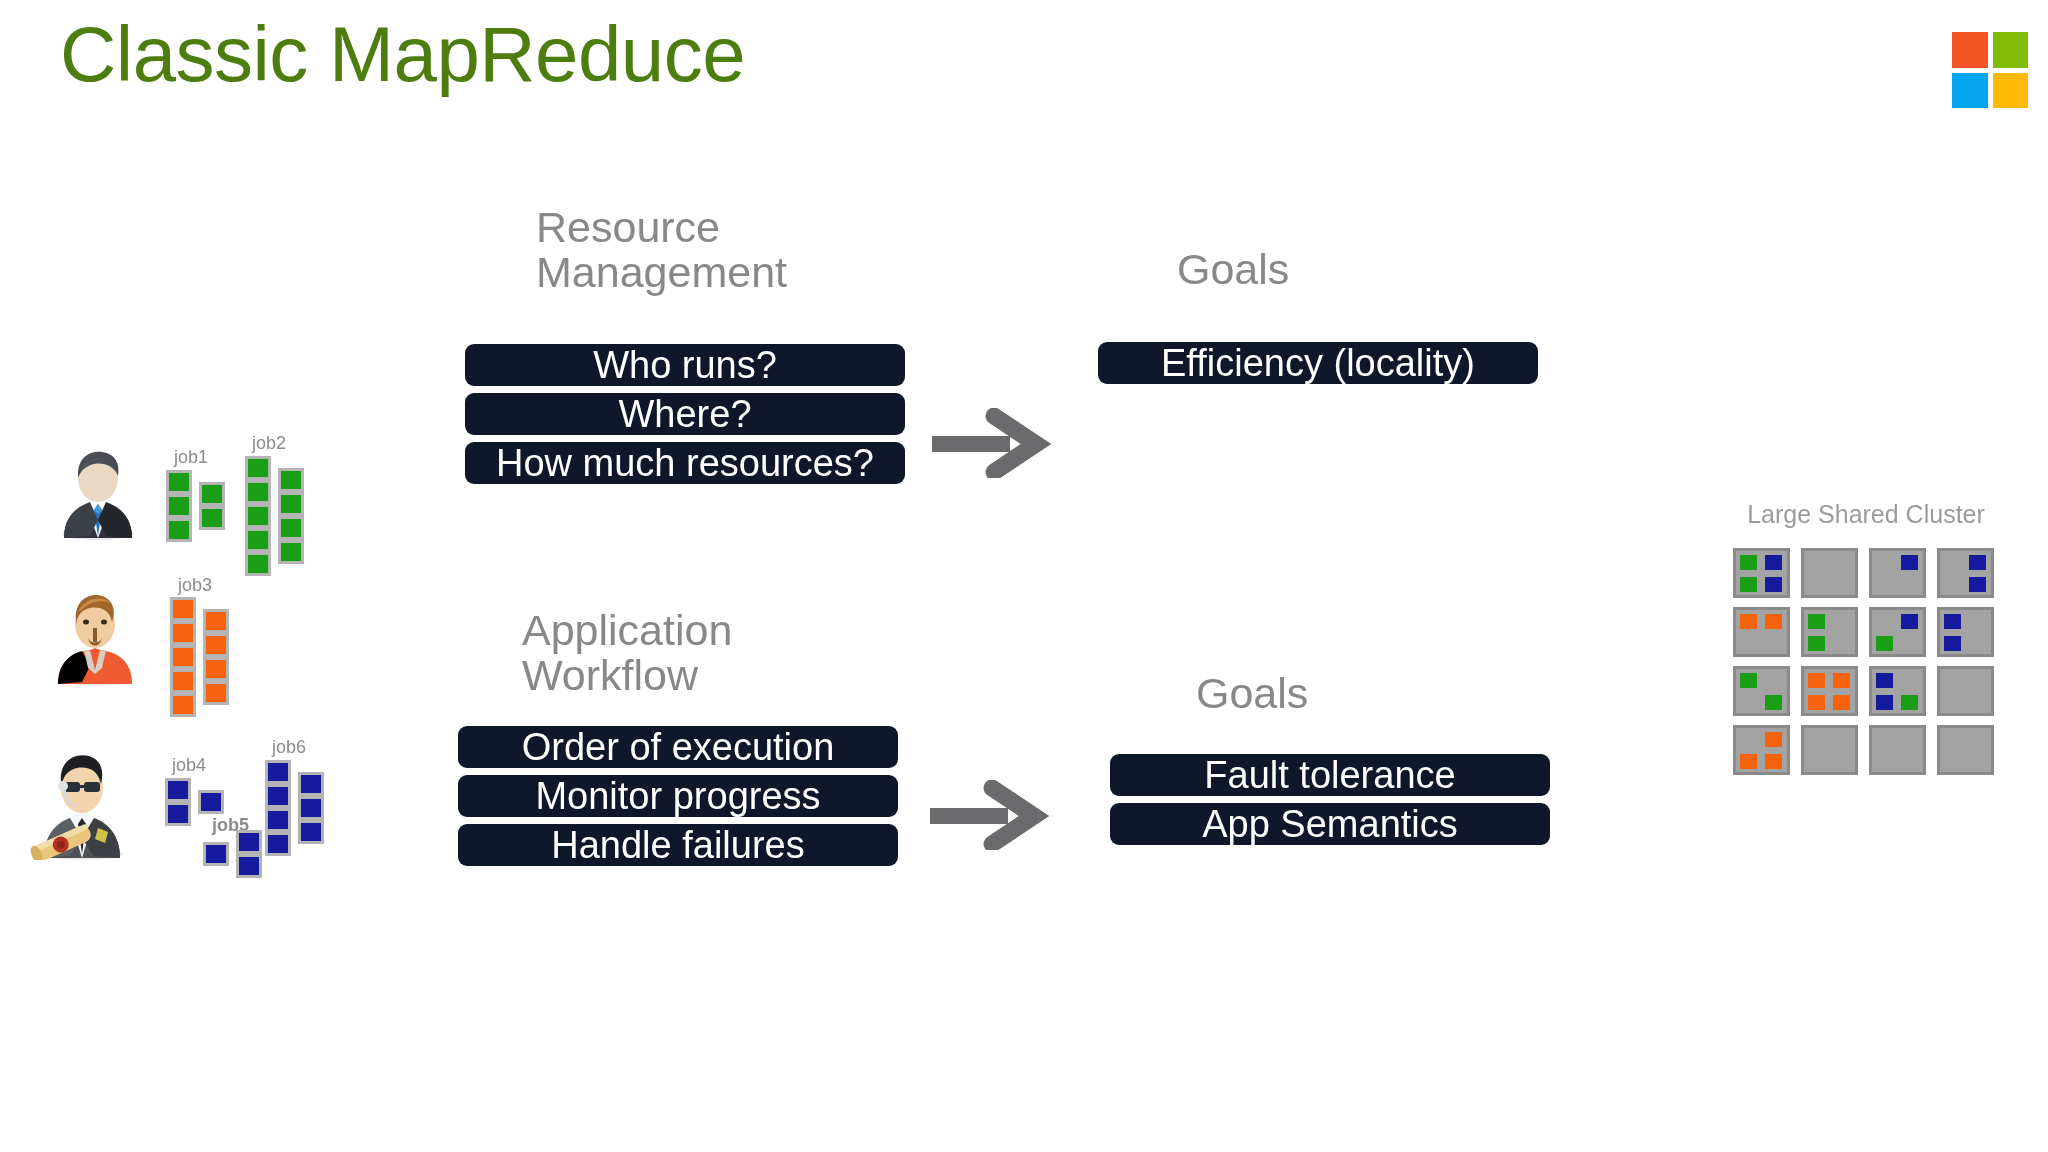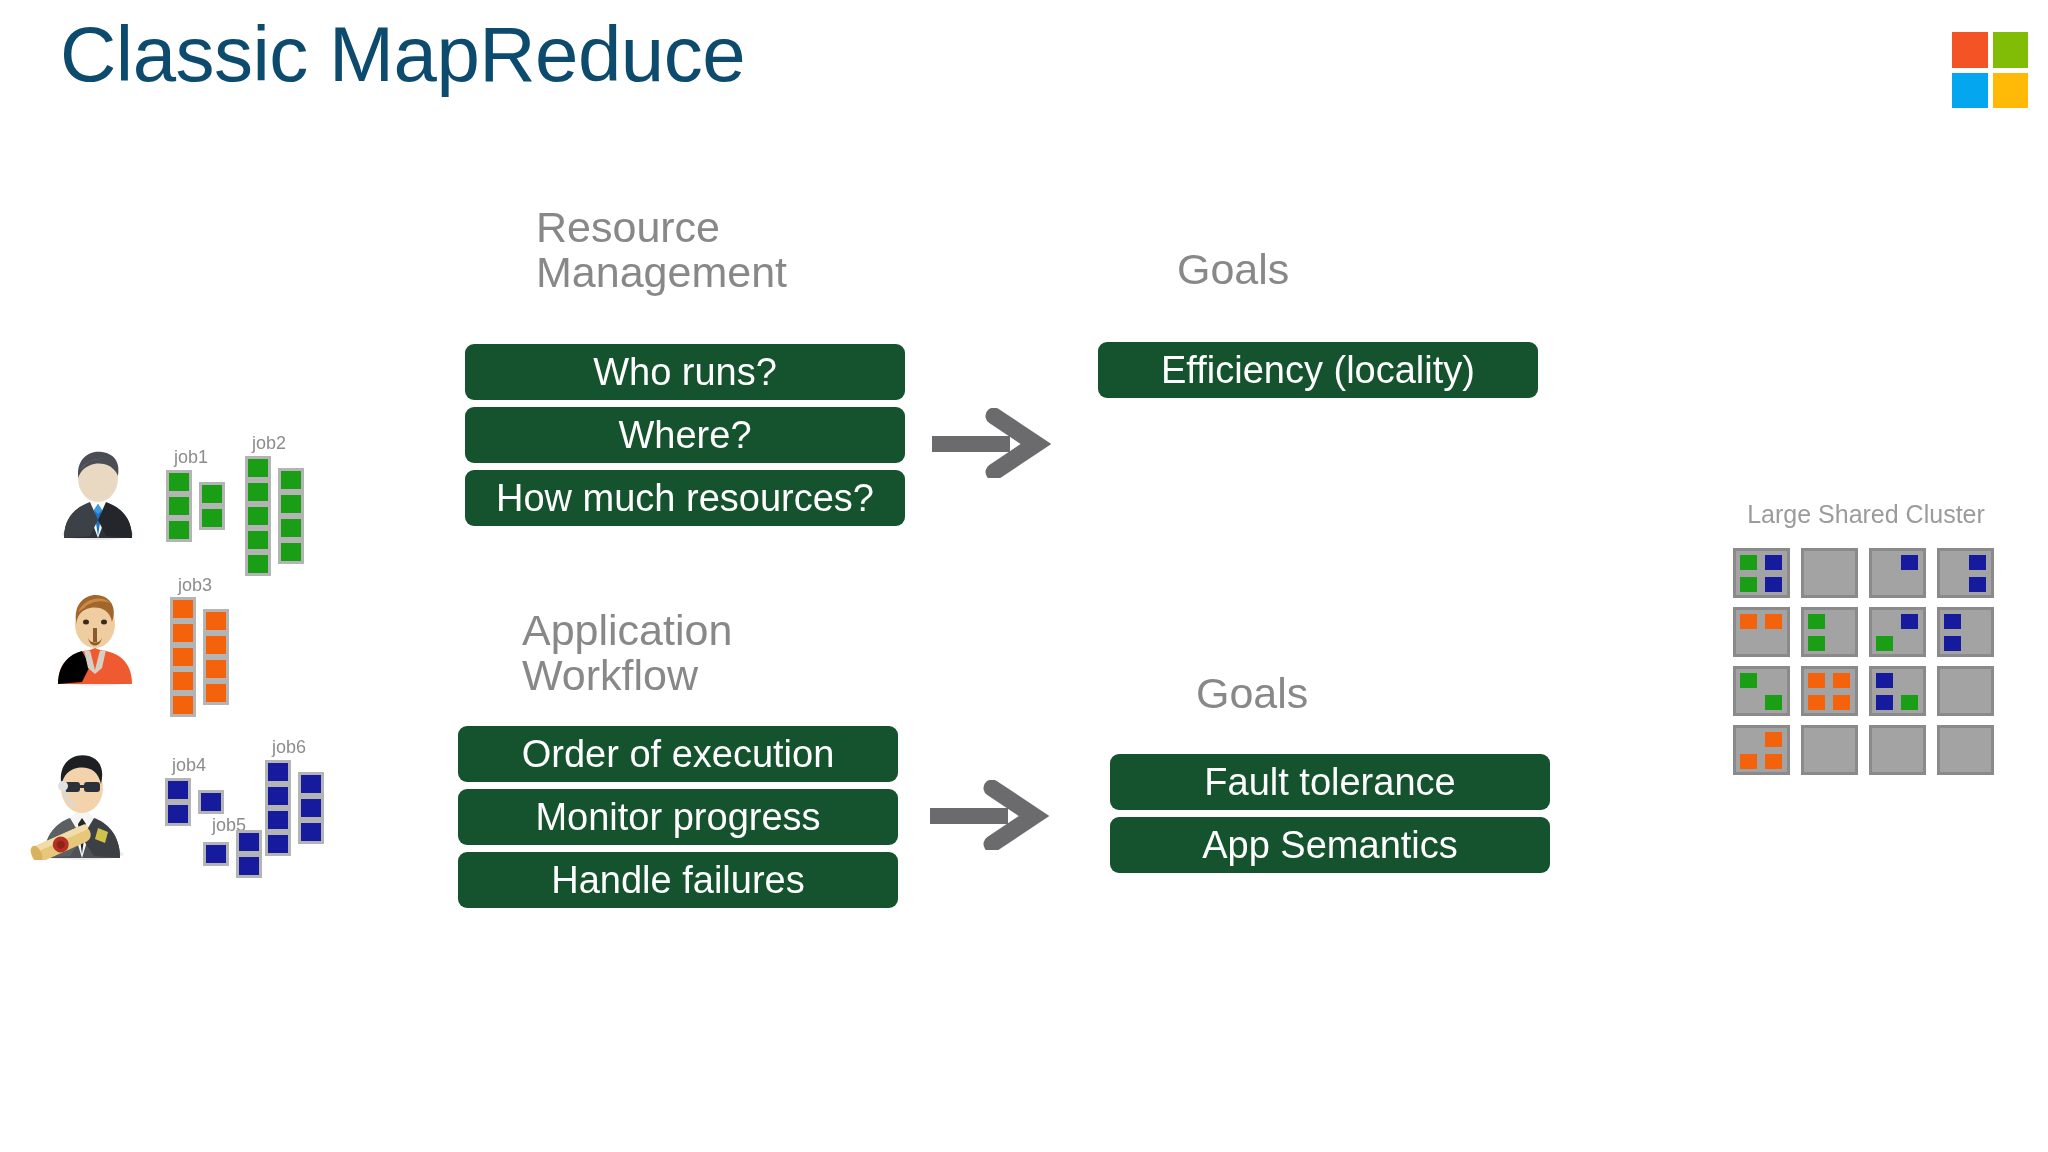--- a/index.html
+++ b/index.html
@@ -19,21 +19,21 @@
     overflow: hidden;
   }
 
   
   #slide-title {
     position: absolute;
     left: 60px;
     top: 14px;
     font-size: 78px;
     line-height: 1.05;
-    color: #0c4a6e;
+    color: #4d7c0f;
     letter-spacing: -0.5px;
     white-space: nowrap;
   }
 
   
   #ms-logo {
     position: absolute;
     left: 1952px;
     top: 32px;
     width: 76px;
@@ -54,30 +54,30 @@
     white-space: pre-line;
   }
   #heading-resource-management { left: 536px; top: 205px; }
   #heading-application-workflow { left: 522px; top: 608px; }
   #heading-goals-1 { left: 1177px; top: 247px; }
   #heading-goals-2 { left: 1196px; top: 671px; }
 
   
   .pill-group { position: absolute; }
   .pill {
-    background: #14532d;
+    background: #0f172a;
     border-radius: 9px;
     color: #ffffff;
     font-size: 38px;
     display: flex;
     align-items: center;
     justify-content: center;
     box-sizing: border-box;
     margin-bottom: 7px;
-    height: 56px;
+    height: 42px;
     padding: 0 8px;
     white-space: nowrap;
   }
   .pill:last-child { margin-bottom: 0; }
 
   #pills-resource { left: 465px; top: 344px; width: 440px; }
   #pills-workflow { left: 458px; top: 726px; width: 440px; }
   #pills-goals-1  { left: 1098px; top: 342px; width: 440px; }
   #pills-goals-2  { left: 1110px; top: 754px; width: 440px; }
 
@@ -286,21 +286,21 @@
   </div>
 
   <div class="job-group">
     <div class="job-label" style="left:172px; top:755px;">job4</div>
     <div class="task-block t-blue" style="left:165px; top:778px;"></div>
     <div class="task-block t-blue" style="left:165px; top:802px;"></div>
     <div class="task-block t-blue" style="left:198px; top:790px;"></div>
   </div>
 
   <div class="job-group">
-    <div class="job-label" style="left:212px; top:815px;">job5</div>
+    <div class="job-label" style="left:212px; top:815px;font-weight:bold;">job5</div>
     <div class="task-block t-blue" style="left:203px; top:842px;"></div>
     <div class="task-block t-blue" style="left:236px; top:830px;"></div>
     <div class="task-block t-blue" style="left:236px; top:854px;"></div>
   </div>
 
   <div class="job-group">
     <div class="job-label" style="left:272px; top:737px;">job6</div>
     <div class="task-block t-blue" style="left:265px; top:760px;"></div>
     <div class="task-block t-blue" style="left:265px; top:784px;"></div>
     <div class="task-block t-blue" style="left:265px; top:808px;"></div>

